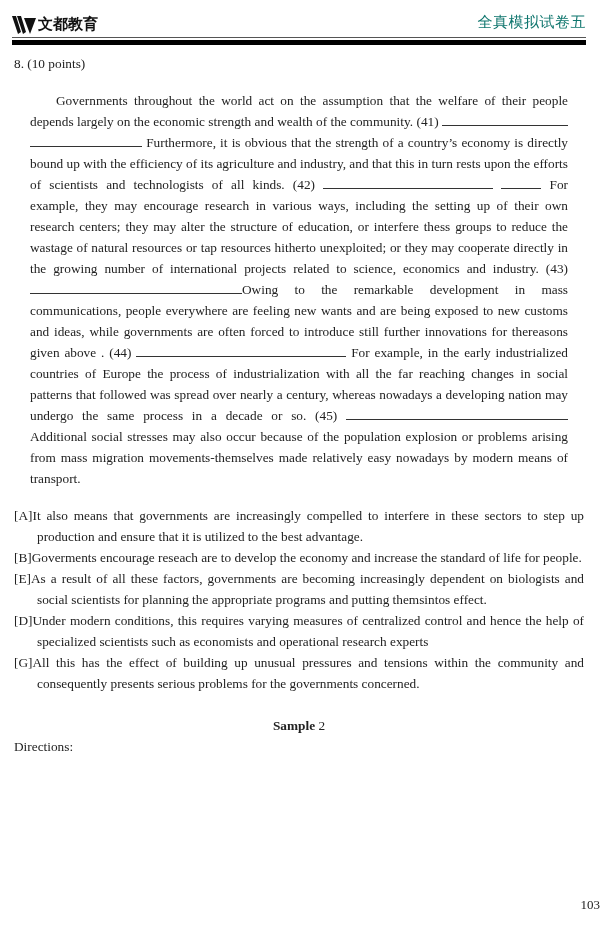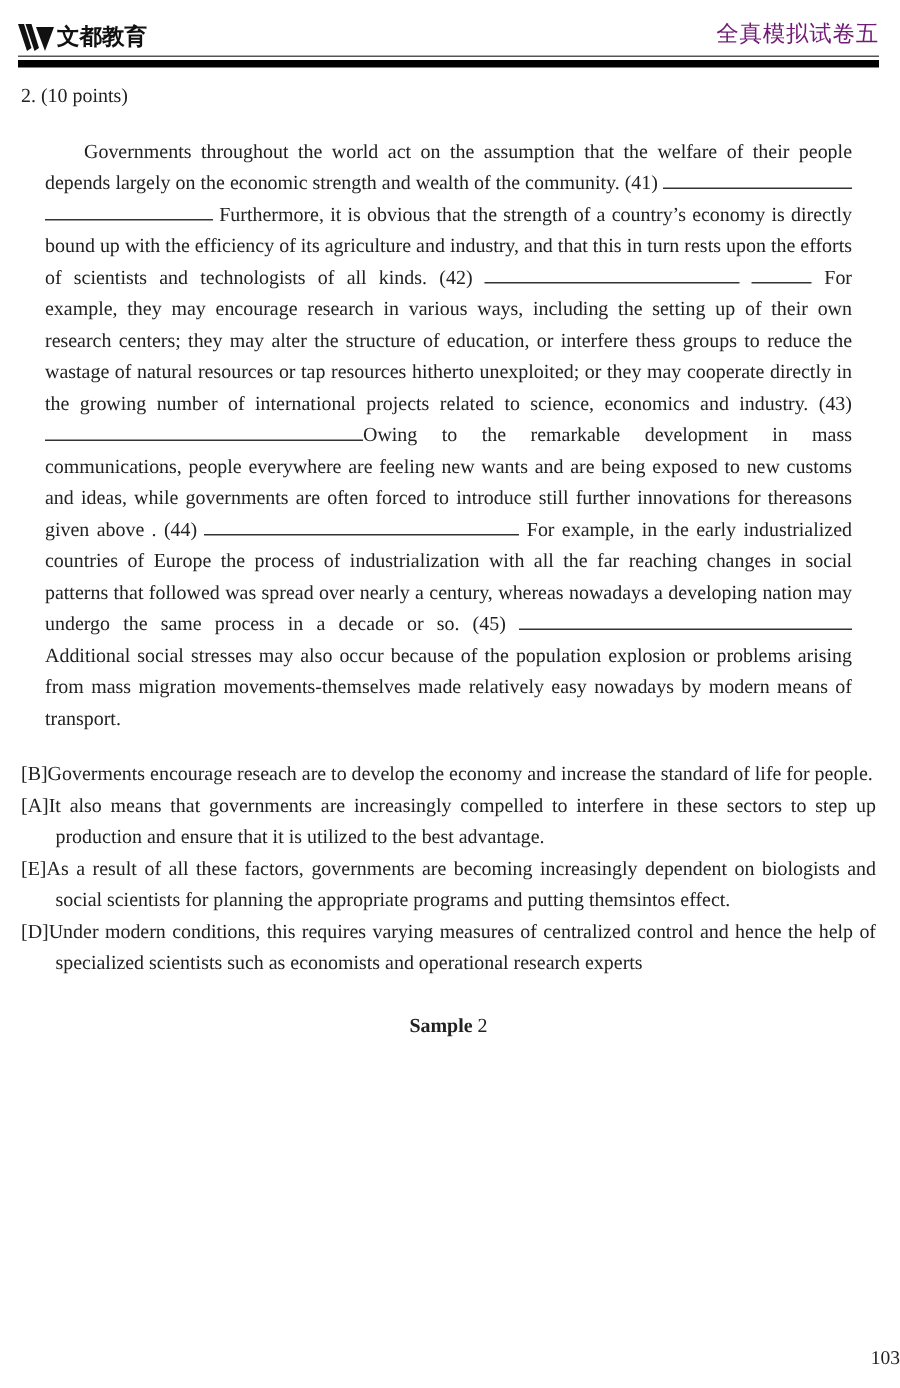--- a/index.html
+++ b/index.html
@@ -41,21 +41,21 @@
       font-size: 15px;
       letter-spacing: 0px;
       color: #111111;
     }
     .header-title {
       position: absolute;
       right: 0;
       top: 5px;
       font-family: "DejaVu Sans", sans-serif;
       font-size: 15px;
-      color: #701a75;
+      color: #0f766e;
       letter-spacing: 0.5px;
     }
     .rule-thin {
       position: absolute;
       left: 0;
       right: 0;
       top: 29px;
       height: 1px;
       background: #555555;
     }
@@ -160,30 +160,32 @@
       <polygon points="12,2 24,2 18,18" fill="#111"></polygon>
     </svg>
     <span class="logo-text">文都教育</span>
   </div>
   <div class="header-title">全真模拟试卷五</div>
   <div class="rule-thin"></div>
   <div class="rule-thick"></div>
 </div>
 
 <div class="content">
-  <p class="qnum">2. (10 points)</p>
+  <p class="qnum">8. (10 points)</p>
 
   <p class="para"><span>Governments throughout the world act on the assumption that the welfare of their people depends largely on the economic strength and wealth of the community. (41)</span> <span class="blank b41a"></span> <span class="blank b41b"></span><span> Furthermore, it is obvious that the strength of a country’s economy is directly bound up with the efficiency of its agriculture and industry, and that this in turn rests upon the efforts of scientists and technologists of all kinds. (42)</span> <span class="blank b42a"></span> <span class="blank b42b"></span><span> For example, they may encourage research in various ways, including the setting up of their own research centers; they may alter the structure of education, or interfere thess groups to reduce the wastage of natural resources or tap resources hitherto unexploited; or they may cooperate directly in the growing number of international projects related to science, economics and industry. (43)</span><span class="blank b43"></span><span>Owing to the remarkable development in mass communications, people everywhere are feeling new wants and are being exposed to new customs and ideas, while governments are often forced to introduce still further innovations for thereasons given above . (44)</span> <span class="blank b44"></span><span> For example, in the early industrialized countries of Europe the process of industrialization with all the far reaching changes in social patterns that followed was spread over nearly a century, whereas nowadays a developing nation may undergo the same process in a decade or so. (45)</span> <span class="blank b45"></span><span>Additional social stresses may also occur because of the population explosion or problems arising from mass migration movements-themselves made relatively easy nowadays by modern means of transport.</span></p>
 
   <div class="options">
+    <p class="option"><span class="letter">[A]</span><span>It also means that governments are increasingly compelled to interfere in these sectors to step up production and ensure that it is utilized to the best advantage.</span></p>
     <p class="option"><span class="letter">[B]</span><span>Goverments encourage reseach are to develop the economy and increase the standard of life for people.</span></p>
-    <p class="option"><span class="letter">[A]</span><span>It also means that governments are increasingly compelled to interfere in these sectors to step up production and ensure that it is utilized to the best advantage.</span></p>
     <p class="option"><span class="letter">[E]</span><span>As a result of all these factors, governments are becoming increasingly dependent on biologists and social scientists for planning the appropriate programs and putting themsintos effect.</span></p>
     <p class="option"><span class="letter">[D]</span><span>Under modern conditions, this requires varying measures of centralized control and hence the help of specialized scientists such as economists and operational research experts</span></p>
+    <p class="option"><span class="letter">[G]</span><span>All this has the effect of building up unusual pressures and tensions within the community and consequently presents serious problems for the governments concerned.</span></p>
   </div>
 
   <div class="sample">
     <p class="sample-title"><b>Sample</b><span> 2</span></p>
+    <p class="directions">Directions:</p>
   </div>
 </div>
 
 <div class="page-number">103</div>
 <div class="watermark">www.freekaoyan.com</div>
 
 </body></html>

